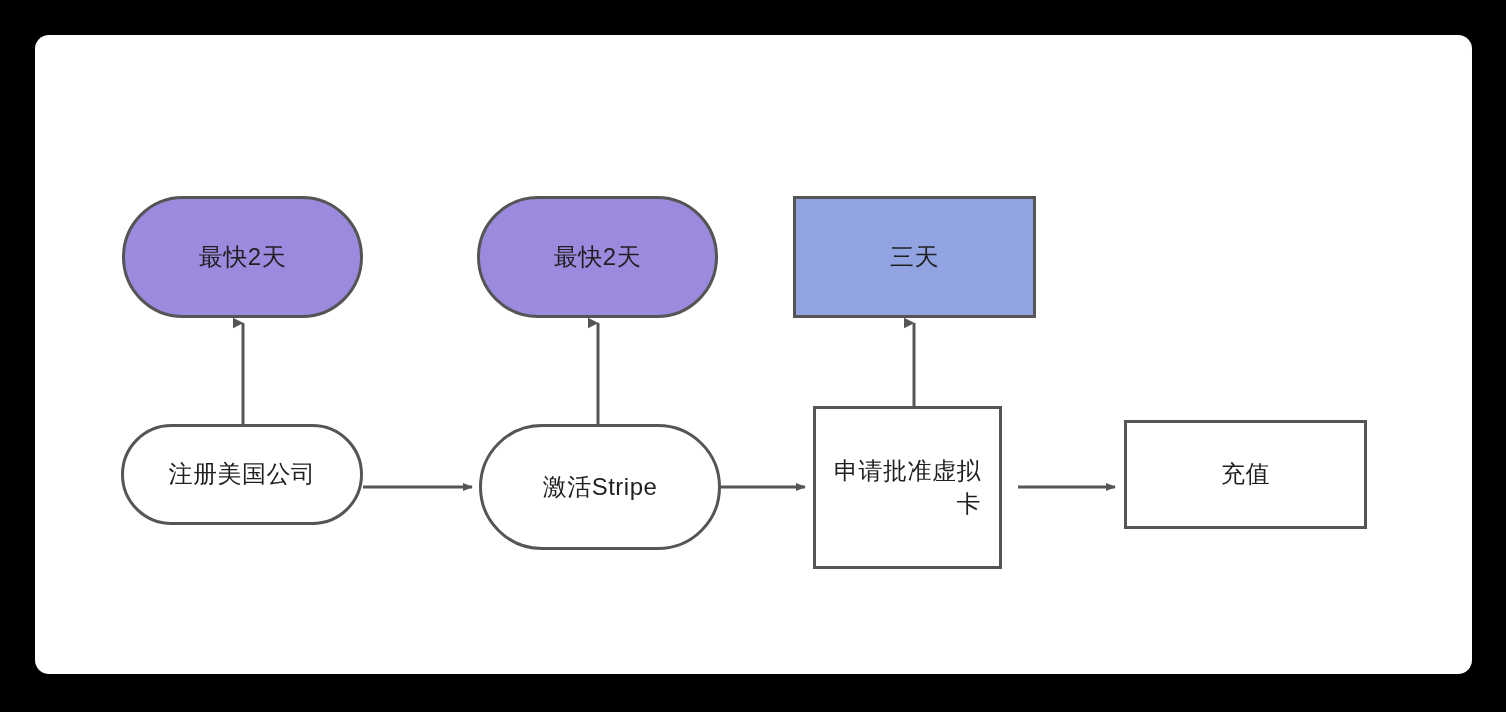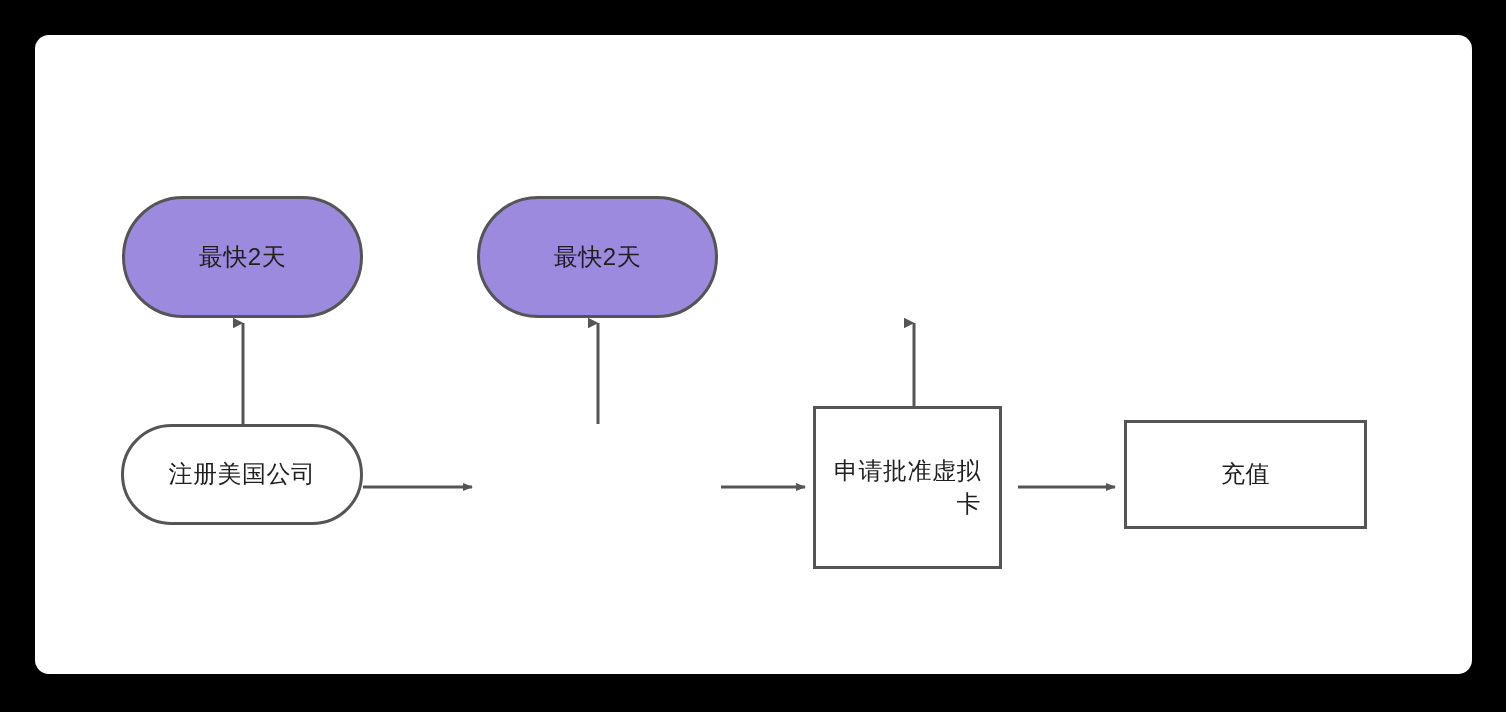--- a/index.html
+++ b/index.html
@@ -117,25 +117,31 @@
       </svg>
 
       <div class="node stadium fill-purple" style="left:87px; top:161px; width:241px; height:122px;">
         <span class="label">最快2天</span>
       </div>
 
       <div class="node stadium fill-purple" style="left:442px; top:161px; width:241px; height:122px;">
         <span class="label">最快2天</span>
       </div>
 
+      <div class="node rect fill-blue" style="left:758px; top:161px; width:243px; height:122px;">
+        <span class="label">三天</span>
+      </div>
 
       <div class="node stadium fill-white" style="left:86px; top:389px; width:242px; height:101px;">
         <span class="label">注册美国公司</span>
       </div>
 
+      <div class="node stadium fill-white" style="left:444px; top:389px; width:242px; height:126px;">
+        <span class="label">激活Stripe</span>
+      </div>
 
       <div class="node rect fill-white" style="left:778px; top:371px; width:189px; height:163px;">
         <span class="label">申请批准虚拟
 卡</span>
       </div>
 
       <div class="node rect fill-white" style="left:1089px; top:385px; width:243px; height:109px;">
         <span class="label">充值</span>
       </div>
 

